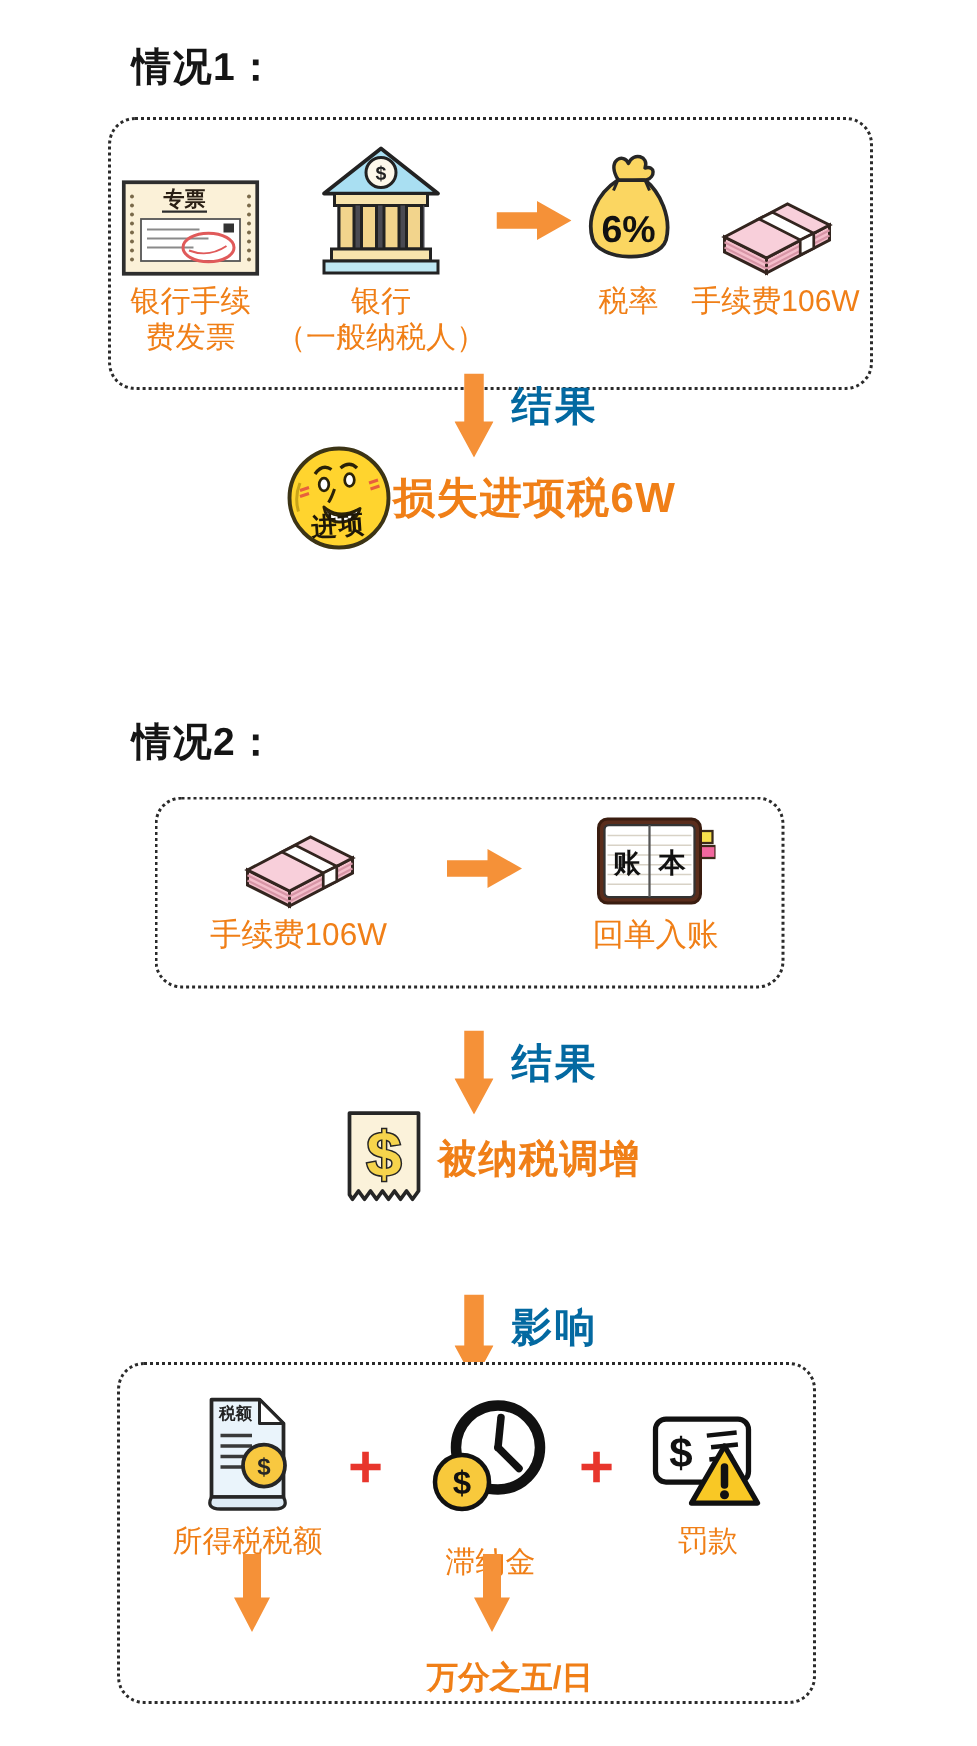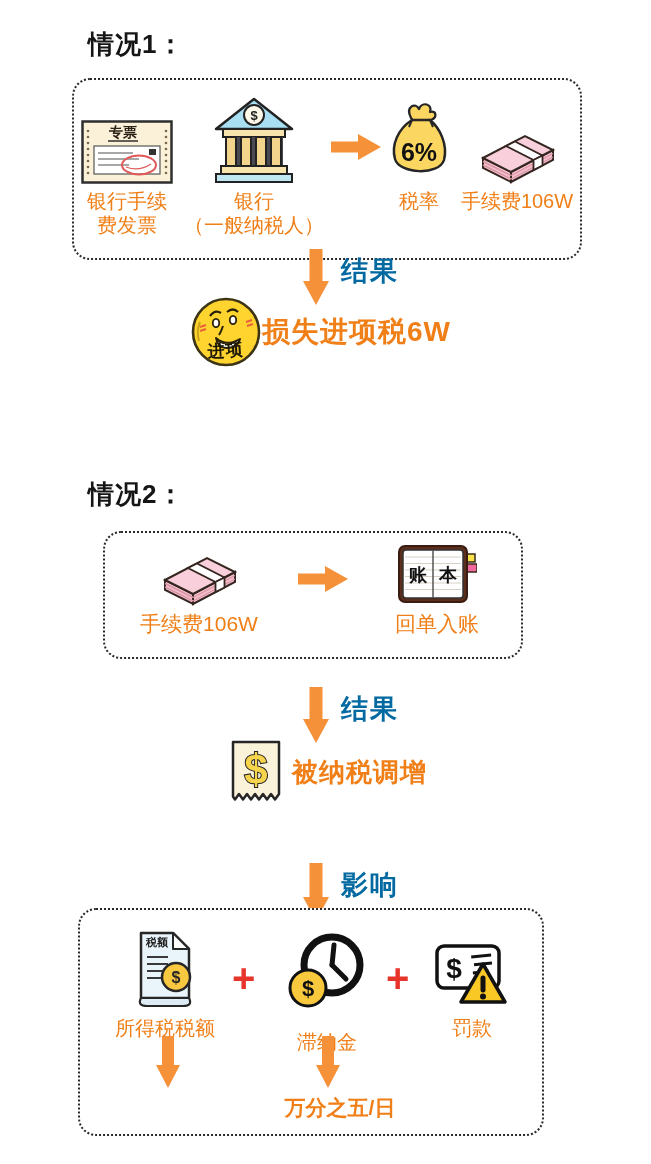--- a/index.html
+++ b/index.html
@@ -266,16 +266,16 @@
       <div class="lbl" style="font-size:20px;margin-top:6px;">罚款</div>
     </div>
 
     <svg class="abs" style="left:76px;top:126px;" width="24" height="52" viewBox="0 0 24 52">
       <polygon points="6,0 18,0 18,29 24,29 12,52 0,29 6,29" fill="#F59138"></polygon>
     </svg>
     <svg class="abs" style="left:236px;top:126px;" width="24" height="52" viewBox="0 0 24 52">
       <polygon points="6,0 18,0 18,29 24,29 12,52 0,29 6,29" fill="#F59138"></polygon>
     </svg>
 
-    <div class="formula" style="left:178px;top:184px;width:164px;">万分之五/日</div>
+    <div class="formula" style="left:178px;top:194px;width:164px;">万分之五/日</div>
   </div>
 
 </div>
 
 </body></html>

